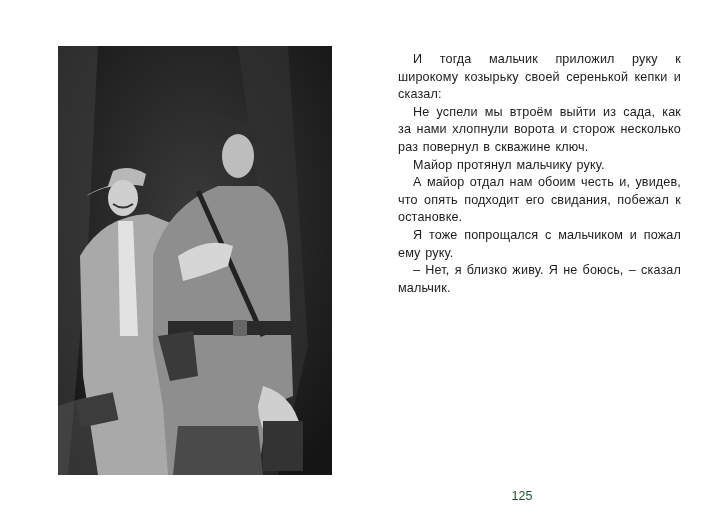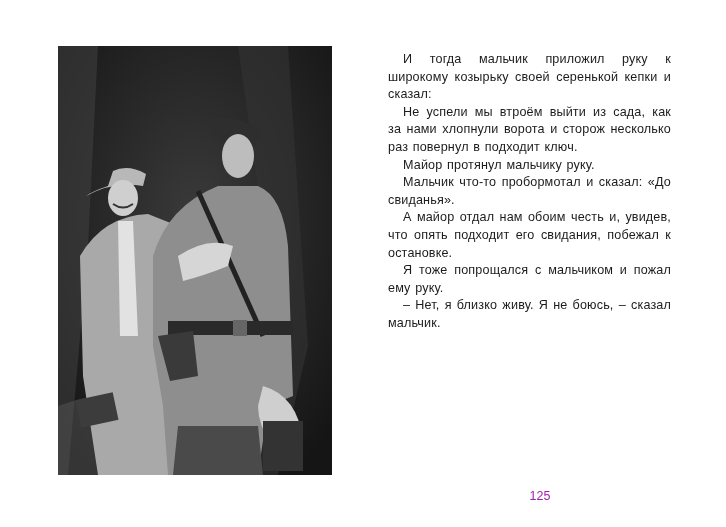--- a/index.html
+++ b/index.html
@@ -1,25 +1,25 @@
 <!DOCTYPE html>
 <html><head>
 <meta charset="utf-8">
 <style>
   html, body { margin: 0; padding: 0; background: #ffffff; }
   body { width: 726px; height: 527px; position: relative; overflow: hidden;
          font-family: "Liberation Sans", "DejaVu Sans", sans-serif; color: #1c1c1c; }
   .illustration { position: absolute; left: 58px; top: 46px; width: 274px; height: 429px;
                   background: #2a2a2a; overflow: hidden; }
   .illustration svg { width: 100%; height: 100%; display: block; }
-  .text-column { position: absolute; left: 388px; top: 51px; width: 283px; }
+  .text-column { position: absolute; left: 398px; top: 51px; width: 283px; }
   .para { font-size: 12.6px; line-height: 17.6px; text-align: justify;
           text-indent: 15px; margin: 0; word-spacing: 1px; letter-spacing: 0.15px; }
-  .page-number { position: absolute; left: 525px; top: 489px; width: 30px; text-align: center;
-                 font-size: 12.5px; color: #a21caf; }
+  .page-number { position: absolute; left: 507px; top: 489px; width: 30px; text-align: center;
+                 font-size: 12.5px; color: #14532d; }
 </style>
 </head>
 <body>
 
 <div class="illustration">
   <svg viewBox="0 0 274 429" preserveAspectRatio="none">
     <defs>
       <radialGradient id="bg" cx="50%" cy="40%" r="70%">
         <stop offset="0%" stop-color="#3a3a3a"></stop>
         <stop offset="100%" stop-color="#151515"></stop>
@@ -46,21 +46,20 @@
     <path d="M100 290 L135 285 L140 330 L112 335Z" fill="#3a3a3a"></path>
     <path d="M120 210 Q150 190 175 200 L170 220 Q145 230 125 235Z" fill="#d6d6d6"></path>
     <path d="M205 340 Q240 350 245 395 L215 400 Q200 380 200 360Z" fill="#cfcfcf"></path>
     <rect x="205" y="375" width="40" height="50" fill="#333"></rect>
     <path d="M120 380 L200 380 L205 429 L115 429Z" fill="#4a4a4a"></path>
   </svg>
 </div>
 
 <div class="text-column">
   <p class="para">И тогда мальчик приложил руку к широкому козырьку своей серенькой кепки и сказал:</p>
-  <p class="para">Не успели мы втроём выйти из сада, как за нами хлопнули ворота и сторож несколько раз повернул в подходит ключ.</p>
+  <p class="para">Не успели мы втроём выйти из сада, как за нами хлопнули ворота и сторож несколько раз повернул в скважине ключ.</p>
   <p class="para">Майор протянул мальчику руку.</p>
-  <p class="para">Мальчик что-то пробормотал и сказал: «До свиданья».</p>
   <p class="para">А майор отдал нам обоим честь и, увидев, что опять подходит его свидания, побежал к остановке.</p>
   <p class="para">Я тоже попрощался с мальчиком и пожал ему руку.</p>
   <p class="para">– Нет, я близко живу. Я не боюсь, – сказал мальчик.</p>
 </div>
 
 <div class="page-number">125</div>
 
 </body></html>

